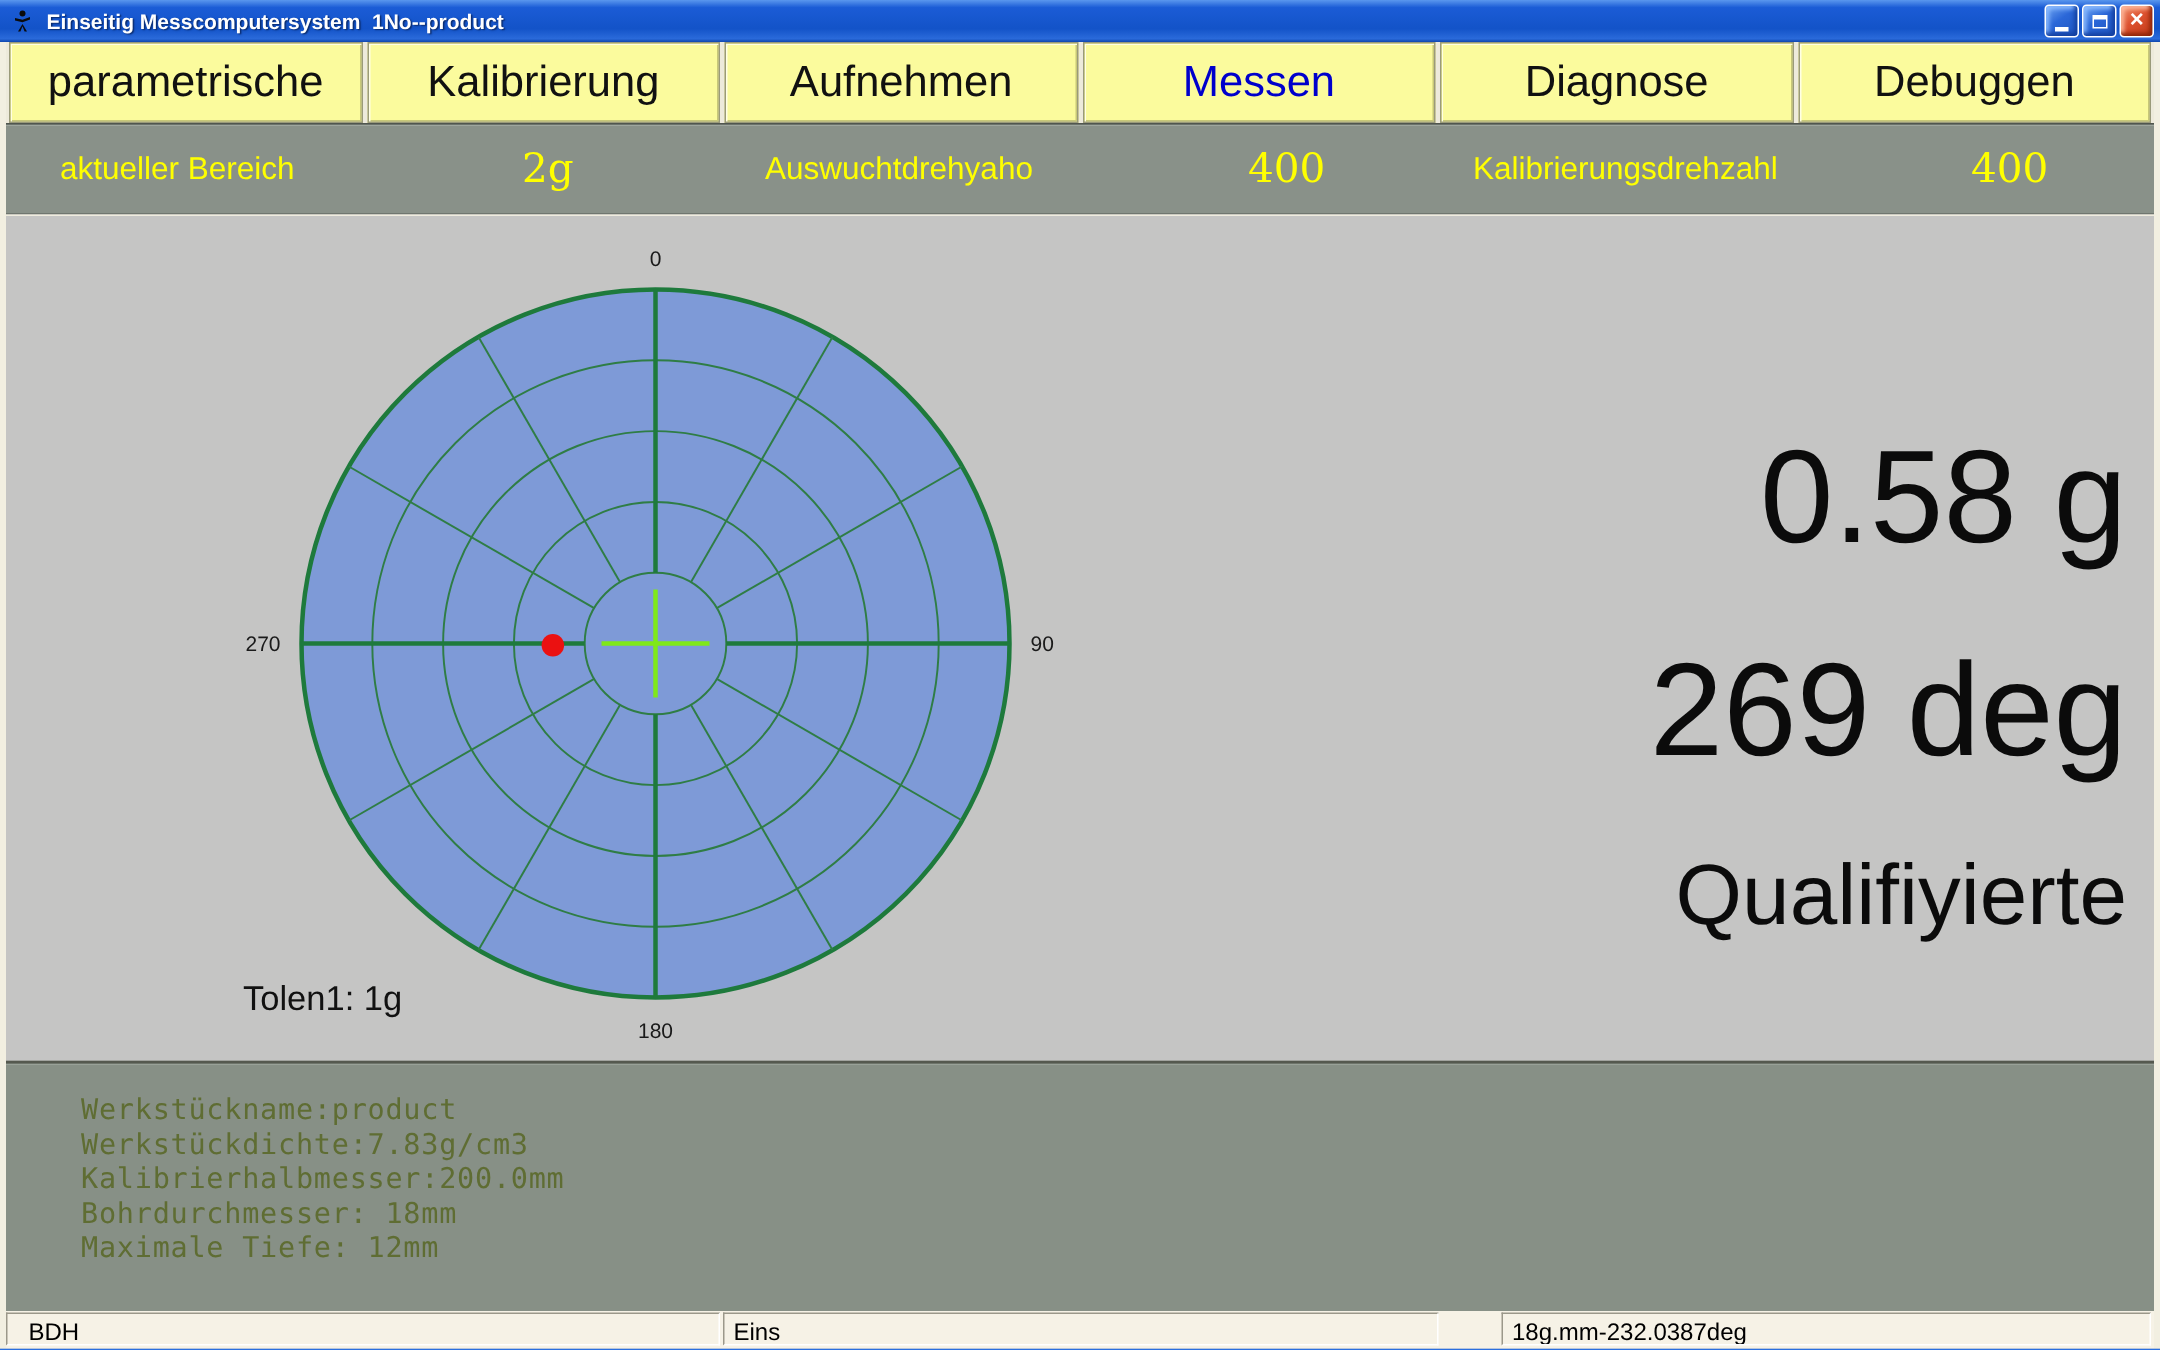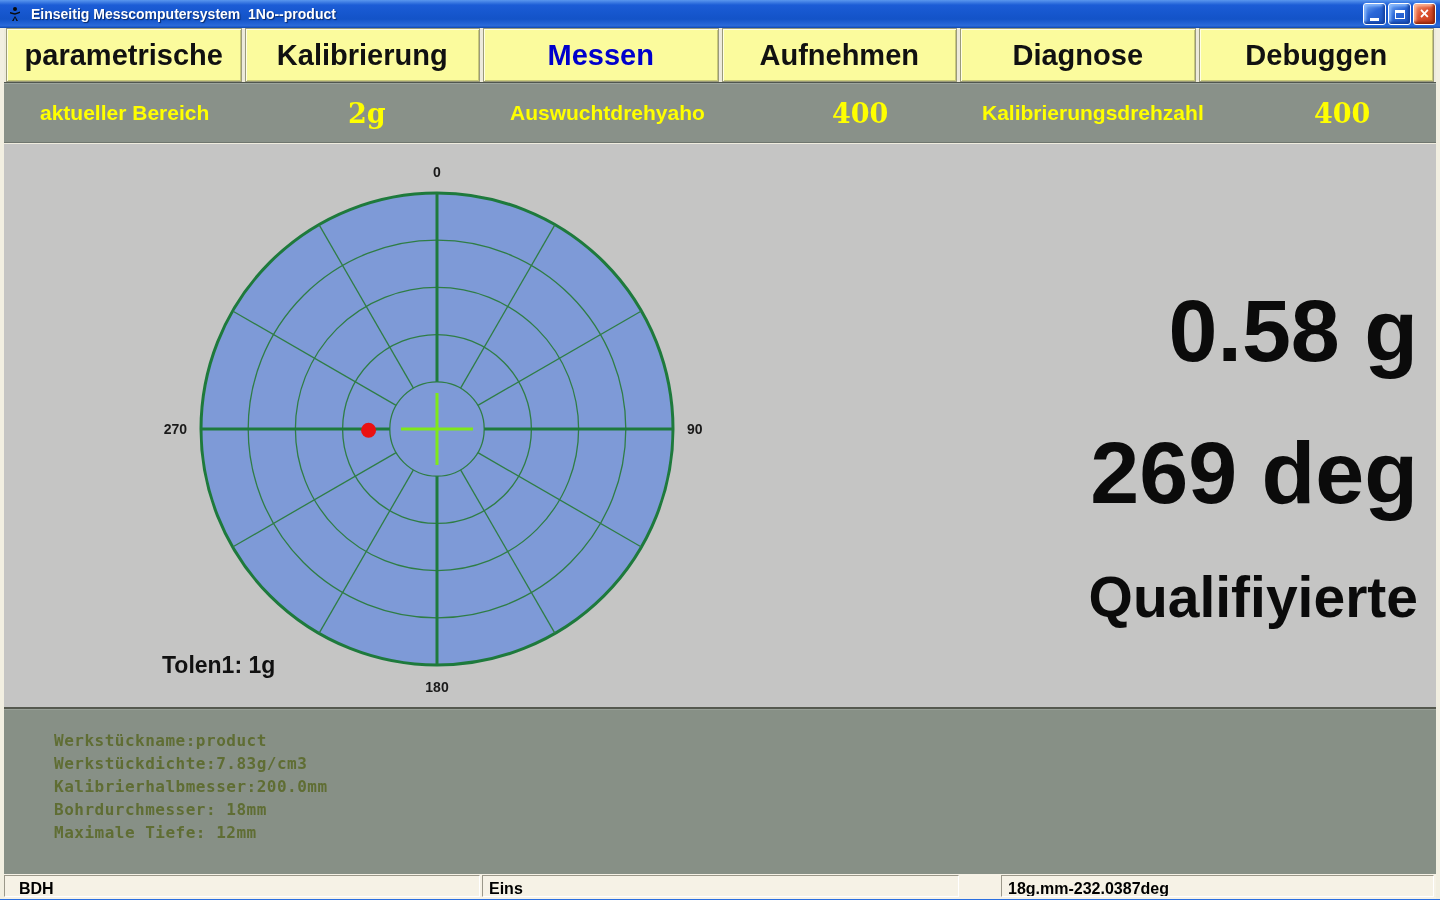--- a/index.html
+++ b/index.html
@@ -17,21 +17,21 @@
           display:flex;align-items:center;justify-content:center;box-sizing:border-box;cursor:default;}
   .winbtn.min,.winbtn.max{background:linear-gradient(145deg,#6FA5F2 0%,#2B67D8 45%,#1E55C0 100%);
           box-shadow:inset -2px -2px 3px #1340A0,inset 2px 2px 3px #8CBCFF;}
   .winbtn.close{background:linear-gradient(145deg,#F0926E 0%,#DD5230 45%,#C23A18 100%);
           box-shadow:inset -2px -2px 3px #8E2408,inset 2px 2px 3px #FFBA9C;}
   .glyph-min{width:9px;height:3px;background:#fff;margin-top:11px;}
   .glyph-max{width:10px;height:9px;border:1px solid #fff;border-top:3px solid #fff;box-sizing:border-box;}
   .glyph-close{color:#fff;font-size:16px;font-weight:bold;line-height:1;}
 
   
-  .frame{position:relative;width:1432px;margin:0;border-left:4px solid #F2EFE1;border-right:4px solid #F2EFE1;font-weight:bold;}
+  .frame{position:relative;width:1432px;margin:0;border-left:4px solid #F2EFE1;border-right:4px solid #F2EFE1;}
 
   
   .tabrow{height:54px;background:#EDEADB;display:flex;gap:3px;padding:0 2px;box-sizing:border-box;}
   .tab{flex:1;background:#FBFB9D;border:1px solid #9a9a7a;box-sizing:border-box;
        display:flex;align-items:center;justify-content:center;
        box-shadow:inset 1px 1px 0 #FFFFE4,inset -1px -1px 0 #C8C878;cursor:default;}
   .tab span{font-size:29px;color:#111;}
   .tab.active span{color:#0000CC;}
 
   
@@ -48,21 +48,21 @@
   .main svg{position:absolute;left:0;top:0;}
   .tolerance{position:absolute;left:158px;top:508px;font-size:23px;color:#111;}
   .readout{position:absolute;left:1044px;top:0;width:370px;height:100%;text-align:right;color:#0b0b0b;}
   .ro-amount{position:absolute;top:136px;width:100%;font-size:88px;white-space:nowrap;}
   .ro-angle{position:absolute;top:278px;width:100%;font-size:88px;white-space:nowrap;}
   .ro-status{position:absolute;top:420px;width:100%;font-size:57px;white-space:nowrap;}
 
   
   .infopanel{height:167px;background:#879086;border-top:2px solid #55594F;
              box-shadow:inset 0 1px 0 #99A198;box-sizing:border-box;padding:20px 0 0 50px;}
-  .wp-line{font-family:"DejaVu Sans Mono",monospace;font-size:16px;letter-spacing:0.5px;
+  .wp-line{font-family:"DejaVu Sans Mono",monospace;font-size:19px;letter-spacing:0.5px;
            line-height:23px;color:#5F6D33;white-space:pre;}
 
   
   .statusbar{height:25px;background:#F6F2E6;display:flex;padding-top:1px;box-sizing:border-box;}
   .sb-section{box-sizing:border-box;height:22px;margin-right:2px;padding:4px 0 0 6px;
               border:1px solid;border-color:#9B988A #FFFFFF #FFFFFF #9B988A;
               font-size:16px;color:#000;white-space:nowrap;overflow:hidden;}
   .sb-0{width:476px;padding-left:14px;}
   .sb-1{width:477px;}
   .sb-2{flex:1;margin-left:40px;}
@@ -98,25 +98,25 @@
 
   <div class="frame">
 
     <div class="tabrow" id="tabrow">
         <div class="tab">
           <span>parametrische</span>
         </div>
         <div class="tab">
           <span>Kalibrierung</span>
         </div>
+        <div class="tab">
+          <span>Aufnehmen</span>
+        </div>
         <div class="tab active">
           <span>Messen</span>
-        </div>
-        <div class="tab">
-          <span>Aufnehmen</span>
         </div>
         <div class="tab">
           <span>Diagnose</span>
         </div>
         <div class="tab">
           <span>Debuggen</span>
         </div>
       </div>
 
     <div class="infobar" id="infobar">

